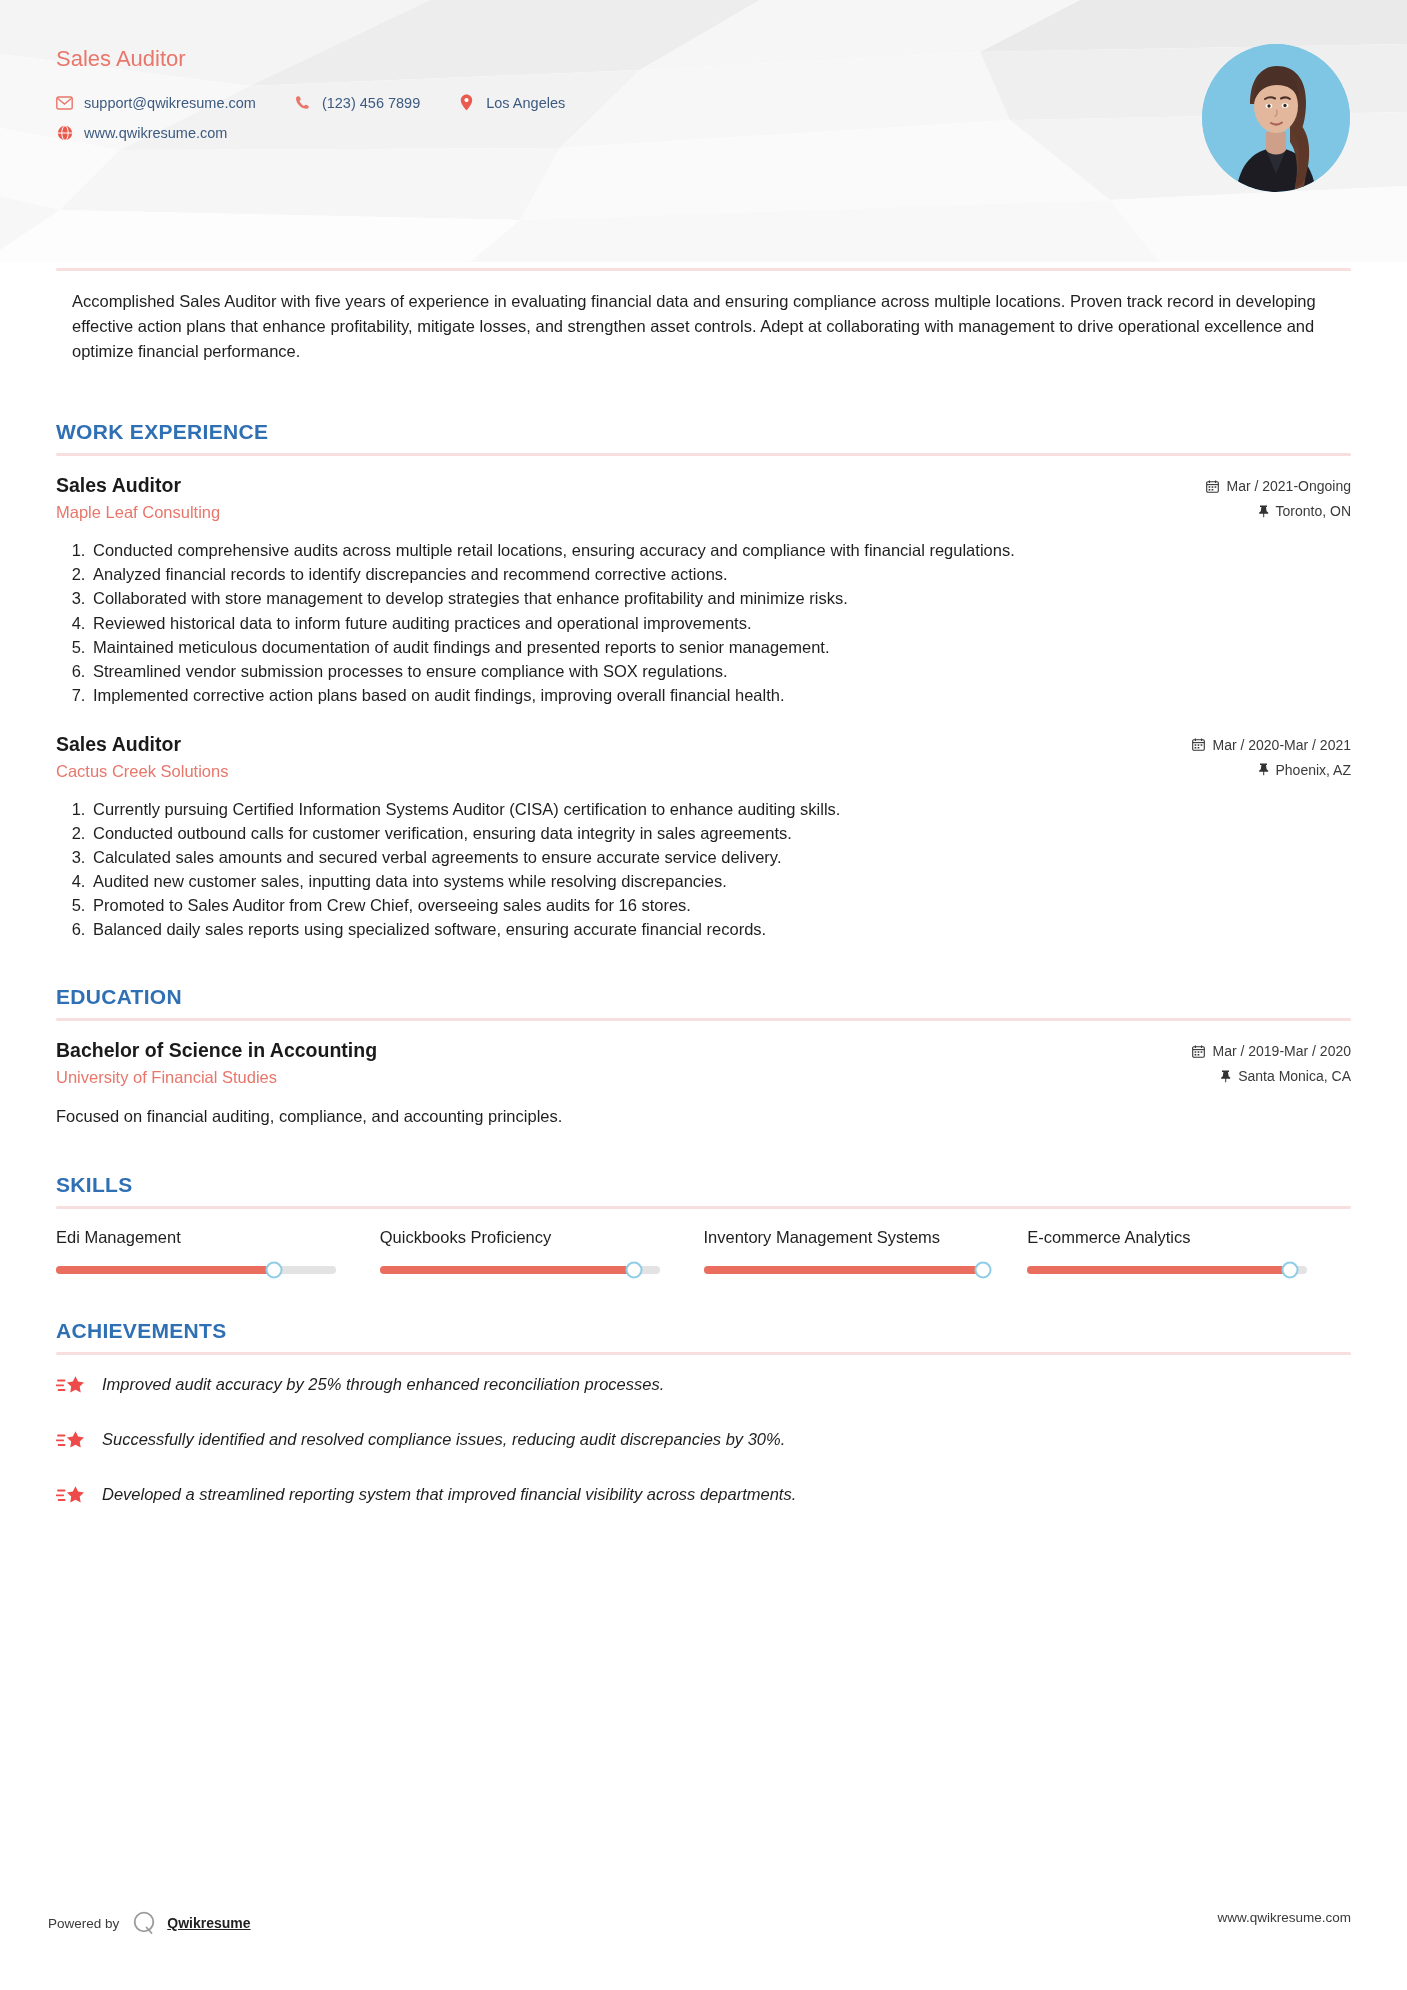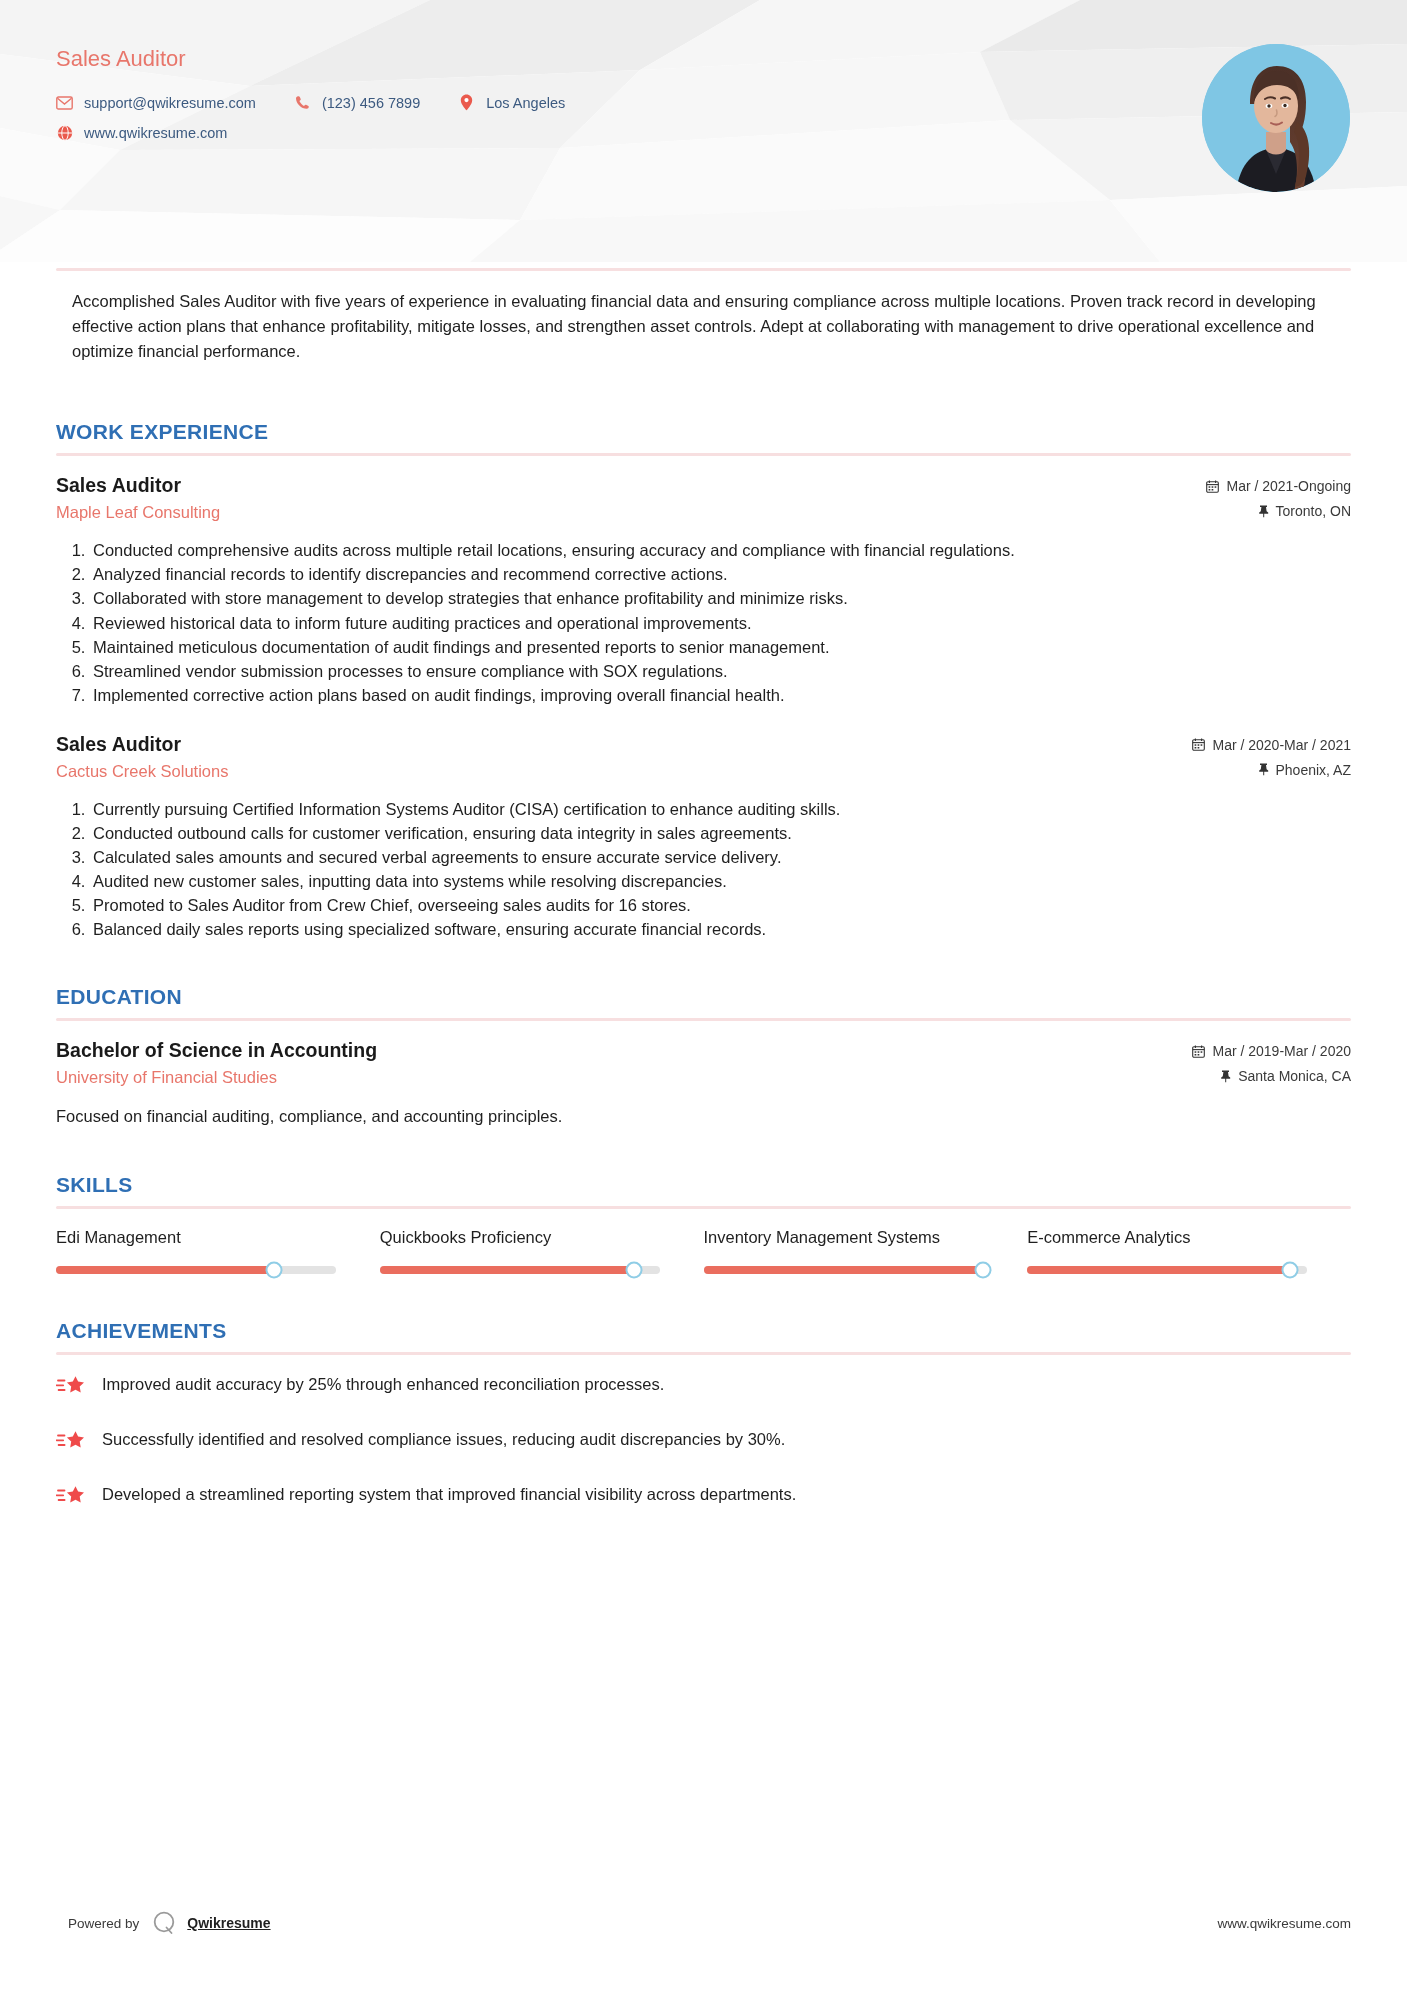--- a/index.html
+++ b/index.html
@@ -222,30 +222,30 @@
   .achv-ico {
     flex: 0 0 auto;
     width: 30px;
     margin-right: 16px;
     padding-top: 1px;
   }
   .achv-text {
     font-size: 16.5px;
     line-height: 1.4;
     color: #1f1f1f;
+    font-style: italic;
   }
 
   
   .footer {
     position: absolute;
-    left: 68px;
+    left: 48px;
     right: 56px;
     bottom: 54px;
     display: flex;
-    align-items: center;
     justify-content: space-between;
   }
   .powered {
     display: flex;
     align-items: center;
     font-size: 13.5px;
     color: #3a3a3a;
   }
   .powered .qmark { margin: 0 10px 0 12px; display:inline-flex; }
   .powered .brand {

